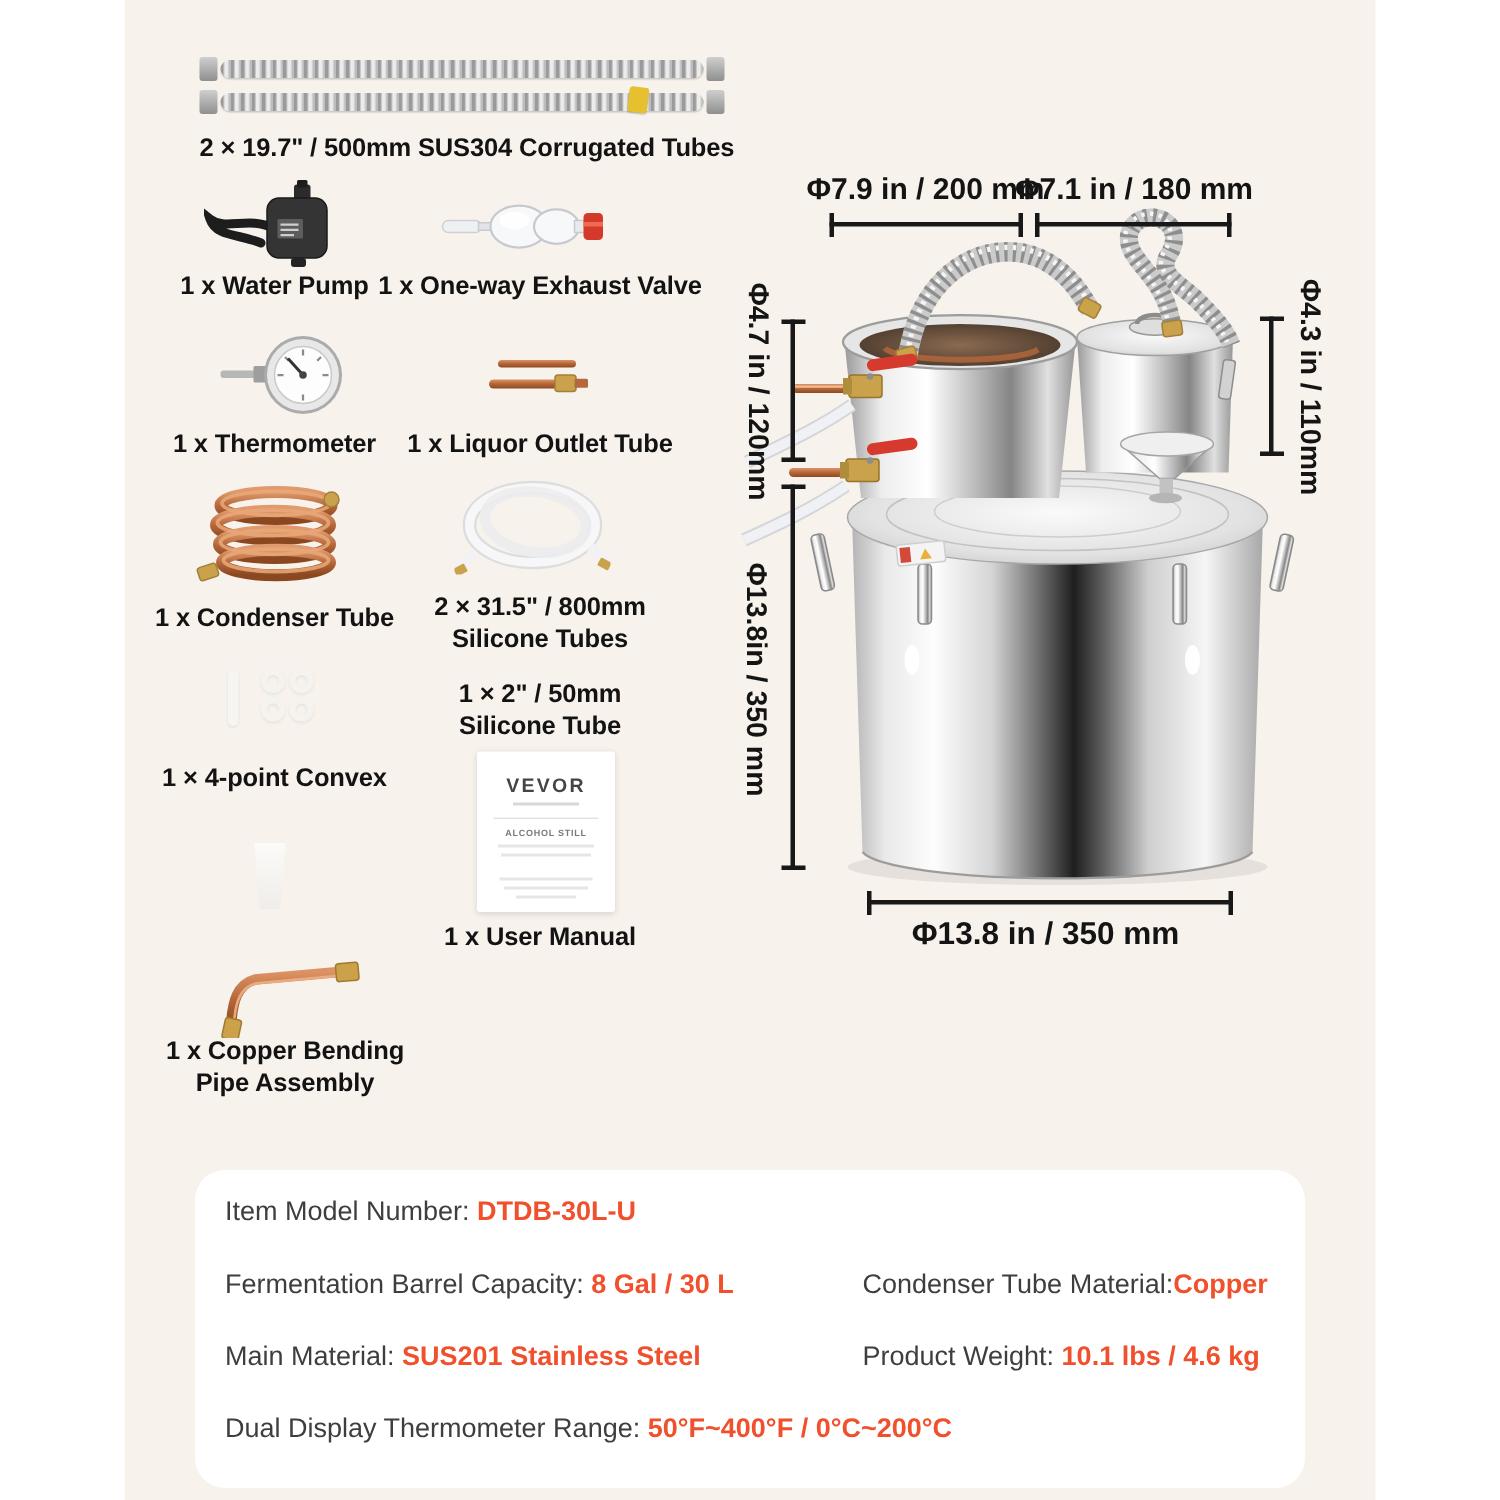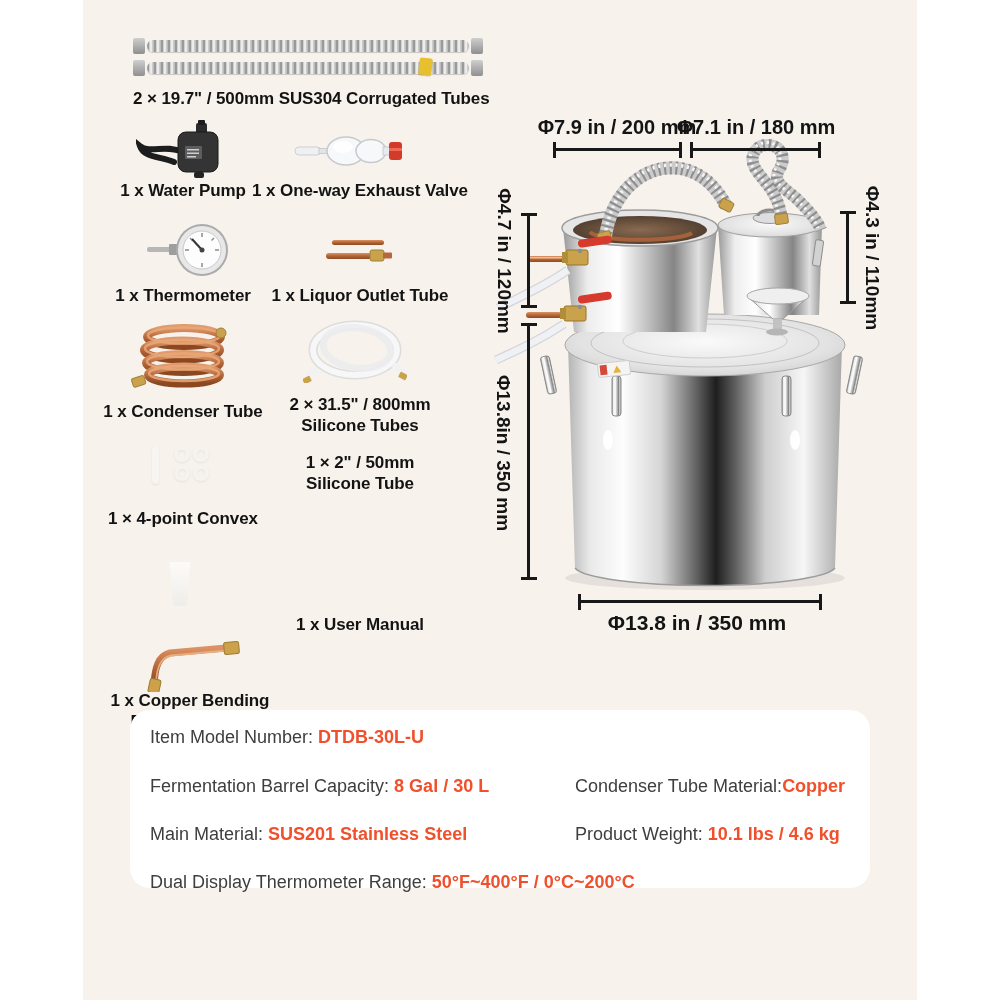--- a/index.html
+++ b/index.html
@@ -41,21 +41,21 @@
   .dim-h { position:absolute; height:0; border-top:3px solid #181818; }
   .dim-h .tk { position:absolute; width:3px; height:16px; background:#181818; top:-9.5px; }
   .dim-h .tk.l { left:0; } .dim-h .tk.r { right:0; }
   .dim-v { position:absolute; width:0; border-left:3px solid #181818; }
   .dim-v .tk { position:absolute; width:16px; height:3px; background:#181818; left:-9.5px; }
   .dim-v .tk.t { top:0; } .dim-v .tk.b { bottom:0; }
   .dim-label { position:absolute; font-size:20px; font-weight:700; color:#141414; white-space:nowrap; transform:translate(-50%,-50%); }
   .dim-label.rot { transform:translate(-50%,-50%) rotate(90deg); }
 
   
-  .spec-card { position:absolute; left:130px; top:710px; width:740px; height:178px; background:#ffffff; border-radius:20px; }
+  .spec-card { position:absolute; left:130px; top:780px; width:740px; height:212px; background:#ffffff; border-radius:20px; }
   .spec-row { position:absolute; font-size:18px; color:#3e3e3e; white-space:nowrap; }
   .spec-row .val { color:#f0502c; font-weight:700; }
 </style>
 </head>
 <body>
 
 <div class="stage">
   <div class="panel"></div>
 
   <div class="tubes-box">
@@ -181,20 +181,31 @@
     <div>1 × 4-point Convex</div>
   </div>
 
   <div class="cap cap2" style="left:210px;top:452px;line-height:21px;">
     <div>1 × 2" / 50mm</div>
     <div>Silicone Tube</div>
   </div>
 
   <div class="cone"></div>
 
+  <div class="manual">
+    <div class="brand">VEVOR</div>
+    <div class="tagline"></div>
+    <div class="rule"></div>
+    <div class="doc-title">ALCOHOL STILL</div>
+    <div class="pline" style="width:64px;"></div>
+    <div class="pline" style="width:60px;"></div>
+    <div class="pline" style="width:62px;margin-top:14px;"></div>
+    <div class="pline" style="width:56px;"></div>
+    <div class="pline" style="width:40px;"></div>
+  </div>
   <div class="cap" style="left:210px;top:615px;">1 x User Manual</div>
 
   <svg style="position:absolute;left:138px;top:640px;" width="105" height="52" viewBox="0 0 105 52">
     <path d="M 16,44 C 17,28 20,16 32,13 L 88,8" fill="none" stroke="url(#copV2)" stroke-width="7"></path>
     <defs>
       <linearGradient id="copV2" x1="0" y1="0" x2="0" y2="1">
         <stop offset="0" stop-color="#dd9263"></stop>
           <stop offset=".55" stop-color="#b26437"></stop>
           <stop offset="1" stop-color="#8e4a22"></stop>
       </linearGradient>

